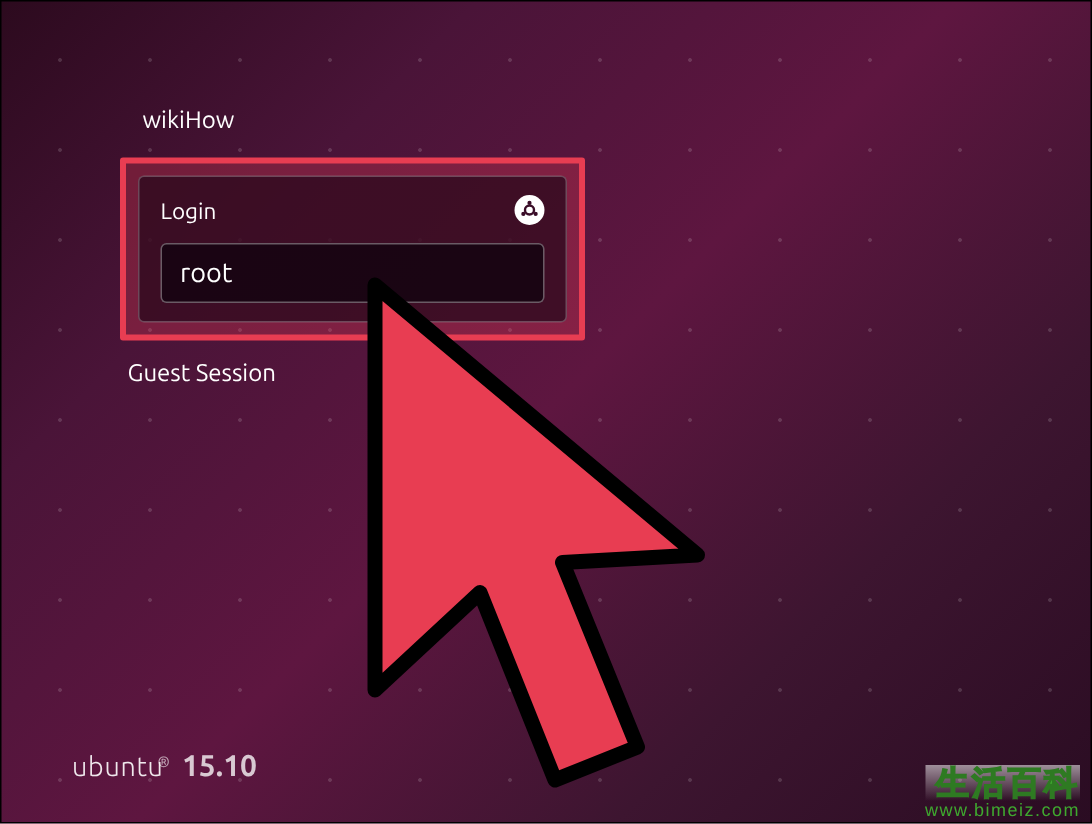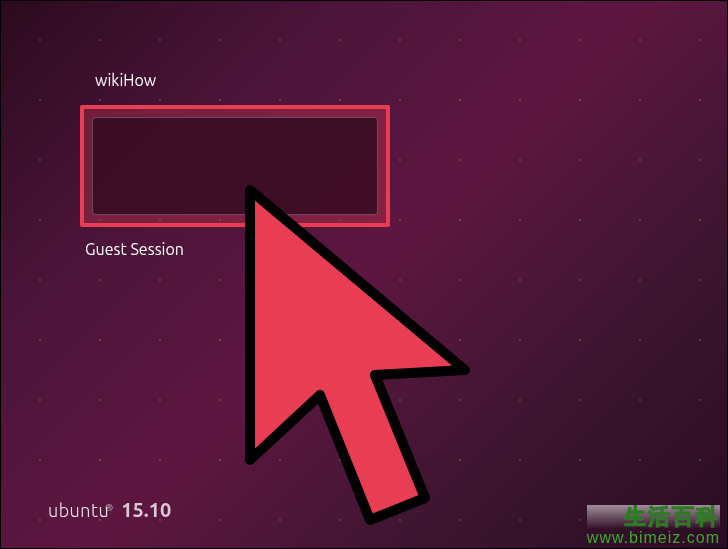--- a/index.html
+++ b/index.html
@@ -141,40 +141,56 @@
     }
     .watermark .wm-top {
       font-size: 22px;
       font-weight: 900;
       color: #3fa82f;
       background: linear-gradient(#fff8, #fff0);
       -webkit-text-stroke: 1px #2e7a22;
       letter-spacing: 2px;
     }
     .watermark .wm-bottom {
-      font-size: 16px;
+      font-size: 12px;
       color: #3fa82f;
       letter-spacing: 1px;
     }
     .frame-border {
       position: absolute;
       inset: 0;
       border: 1px solid #000;
       pointer-events: none;
     }
   </style>
 </head>
 <body>
 
 <div class="dots"></div>
 
 <div class="hostname">wikiHow</div>
 
 <div class="login-box-highlight">
   <div class="login-panel">
+    <div class="login-header">
+      <span class="login-title">Login</span>
+      <span class="session-icon">
+        <svg width="14" height="14" viewBox="0 0 14 14">
+          <circle cx="7" cy="7" r="7" fill="#fff"></circle>
+          <circle cx="7" cy="7" r="3" fill="none" stroke="#3a0d28" stroke-width="1.6"></circle>
+          <circle cx="7" cy="2.3" r="1.4" fill="#3a0d28"></circle>
+          <circle cx="2.9" cy="9.6" r="1.4" fill="#3a0d28"></circle>
+          <circle cx="11.1" cy="9.6" r="1.4" fill="#3a0d28"></circle>
+        </svg>
+      </span>
+    </div>
+    <div class="input-row">
+      <input class="username-input" type="text" value="root" style="">
+
+    </div>
   </div>
 </div>
 
 <div class="guest-session">Guest Session</div>
 
 <div class="branding">
   <span>
     <span class="brand-name">ubuntu</span><span class="brand-reg">®</span>
   </span>
   <span class="brand-version">15.10</span>

